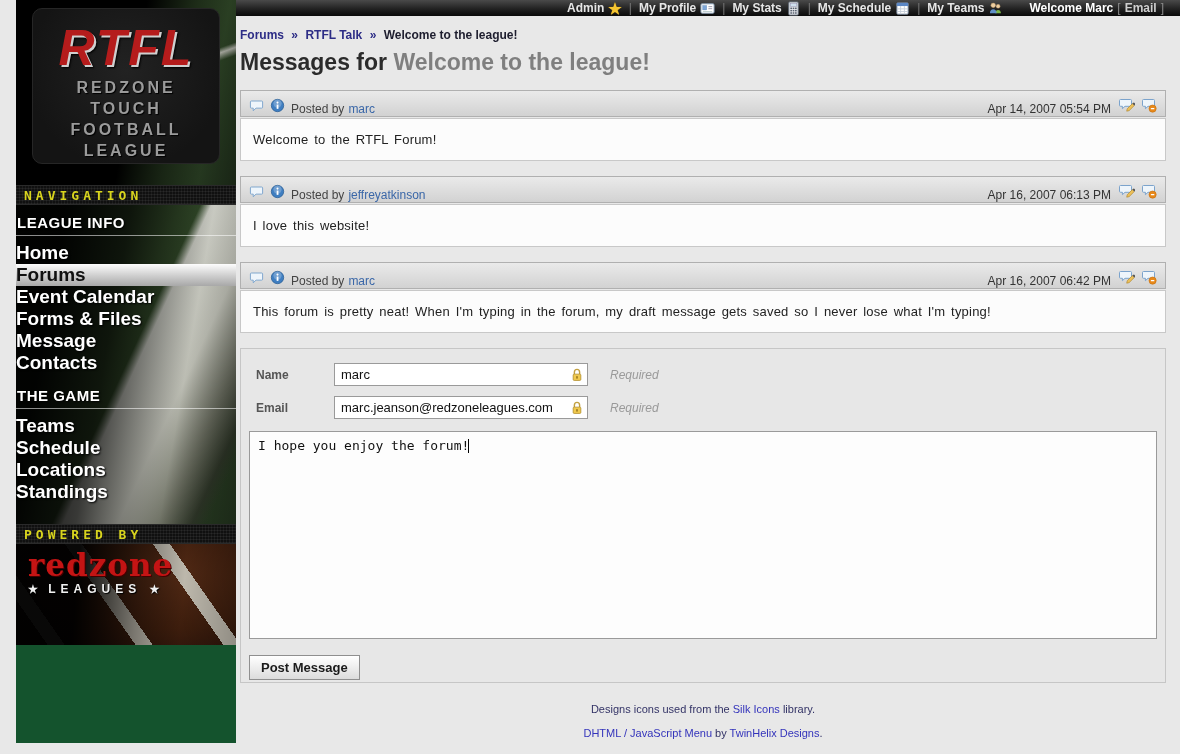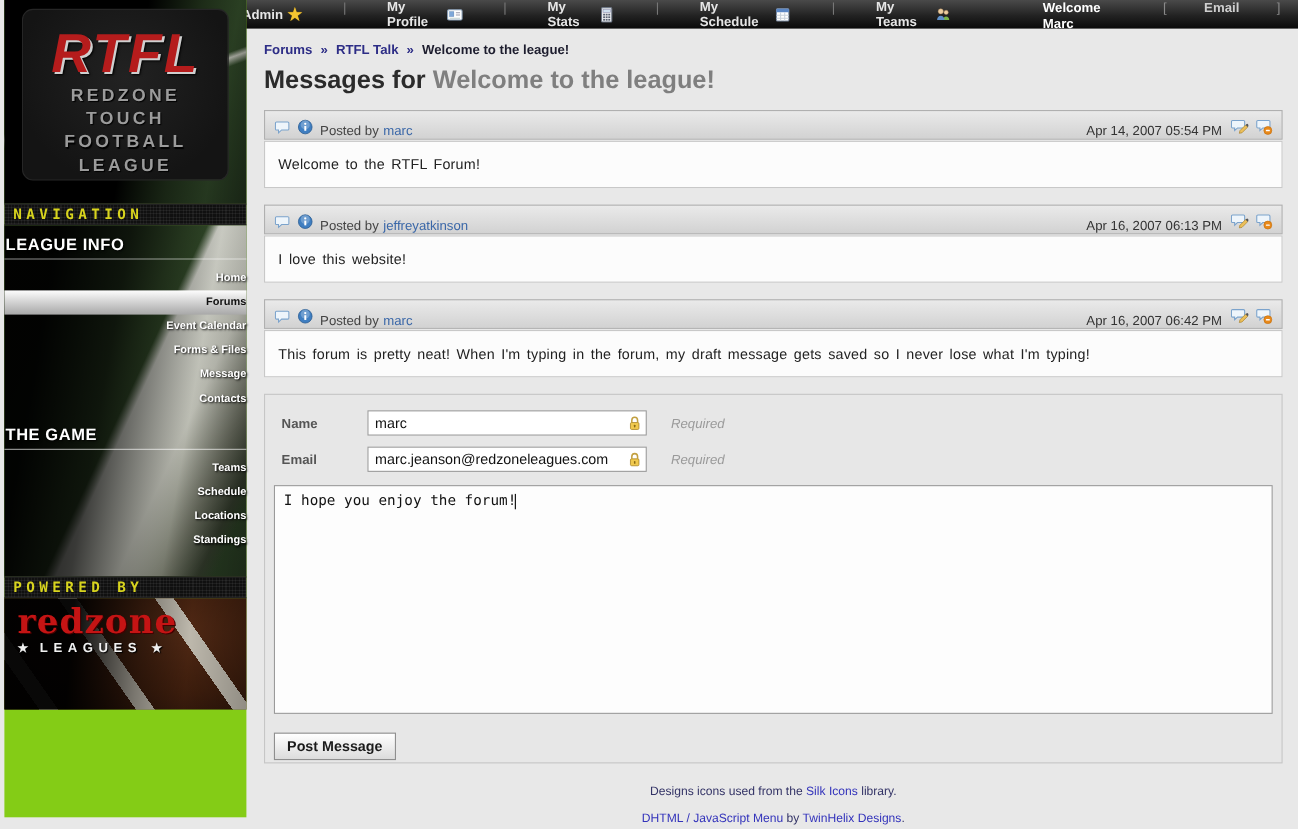--- a/index.html
+++ b/index.html
@@ -1,20 +1,20 @@
 <!DOCTYPE html>
 <html><head>
 <meta charset="utf-8">
 <style>
   * { box-sizing: border-box; margin: 0; padding: 0; }
   html,body { width:1180px; height:754px; overflow:hidden; }
   body { font-family:"Liberation Sans", sans-serif; background:#e8e8e8; position:relative; }
 
   
-  .sidebar { position:absolute; left:4px; top:0; width:220px; height:743px; background:#84cc16; z-index:5; }
+  .sidebar { position:absolute; left:16px; top:0; width:220px; height:743px; background:#14532d; z-index:5; }
   .logo-box {
     width:188px; height:156px; margin:8px auto 0; background:#181818;
     border-radius:10px; border:1px solid #262626; text-align:center;
     background:radial-gradient(ellipse at 50% 40%, #222 0%, #141414 75%);
     position:relative; z-index:2;
   }
   .logo-acronym {
     font-size:50px; font-weight:bold; font-style:italic; color:#b51c1c;
     letter-spacing:2px; padding-top:10px; line-height:58px;
     text-shadow: 2px 2px 0 #cfcfcf, 3px 3px 2px #000;
@@ -48,23 +48,22 @@
   }
   .nav-header {
     color:#fff; font-weight:bold; font-size:15px; letter-spacing:.5px;
     padding:3px 0 4px 1px; margin-bottom:6px;
     border-bottom:1px solid rgba(255,255,255,.55);
     text-shadow:1px 1px 2px #000;
   }
   .nav-list { list-style:none; margin:0 0 10px 0; }
   .nav-item {
     height:22px; line-height:22px; 
-    color:#fff; font-weight:bold; font-size:10px; cursor:pointer;
+    color:#fff; font-weight:bold; font-size:19px; cursor:pointer;
     text-shadow:1px 1px 2px #000;
-    text-align:right;
   }
   .nav-item.active {
     background:linear-gradient(to bottom, #fdfdfd 0%, #cdcdcd 55%, #a8a8a8 100%);
     color:#111; text-shadow:none;
   }
   .powered-logo {
     position:relative; z-index:2; height:101px; overflow:hidden;
     background:
       linear-gradient(95deg, rgba(0,0,0,.96) 28%, rgba(0,0,0,.45) 55%, rgba(0,0,0,.15) 75%, rgba(0,0,0,.35) 100%),
       repeating-linear-gradient(55deg, transparent 0 26px, #ded8ca 26px 40px, transparent 40px 72px),
@@ -75,23 +74,23 @@
     font-family:"DejaVu Serif", serif; margin:4px 0 0 12px; line-height:34px;
     text-shadow:1px 1px 0 #400;
   }
   .rz-sub { color:#f0f0f0; font-weight:bold; font-size:12px; letter-spacing:5px; margin-left:12px;
     text-shadow:1px 1px 1px #000; }
   .rz-star { color:#f0f0f0; font-size:11px; letter-spacing:2px; }
 
   
   .main { margin-left:220px; height:754px; background:#e8e8e8; }
   .topbar {
-    height:26px; background:linear-gradient(to bottom, #4a4a4a 0%, #222 55%, #0a0a0a 100%);
-    display:flex; justify-content:flex-end; padding-right:12px;
-    font-size:12px; font-weight:bold; color:#e6e6e6;gap:30px;
+    height:16px; background:linear-gradient(to bottom, #4a4a4a 0%, #222 55%, #0a0a0a 100%);
+    display:flex; align-items:center; justify-content:flex-end; padding-right:12px;
+    font-size:12px; font-weight:bold; color:#e6e6e6;
   }
   .tb-item { display:flex; align-items:center; gap:4px; cursor:pointer; color:#e6e6e6; }
   .tb-sep { color:#777; margin:0 7px; font-weight:normal; }
   .tb-gap { width:26px; }
   .tb-welcome { color:#fff; }
   .tb-bracket { color:#8a8a8a; margin:0 4px; font-weight:normal; }
   .tb-logout { color:#cfcfcf; cursor:pointer; }
   .icon { display:inline-block; line-height:0; }
   .star-glyph { color:#f5c531; font-size:15px; text-shadow:0 0 1px #a87d10; line-height:1; }
 

